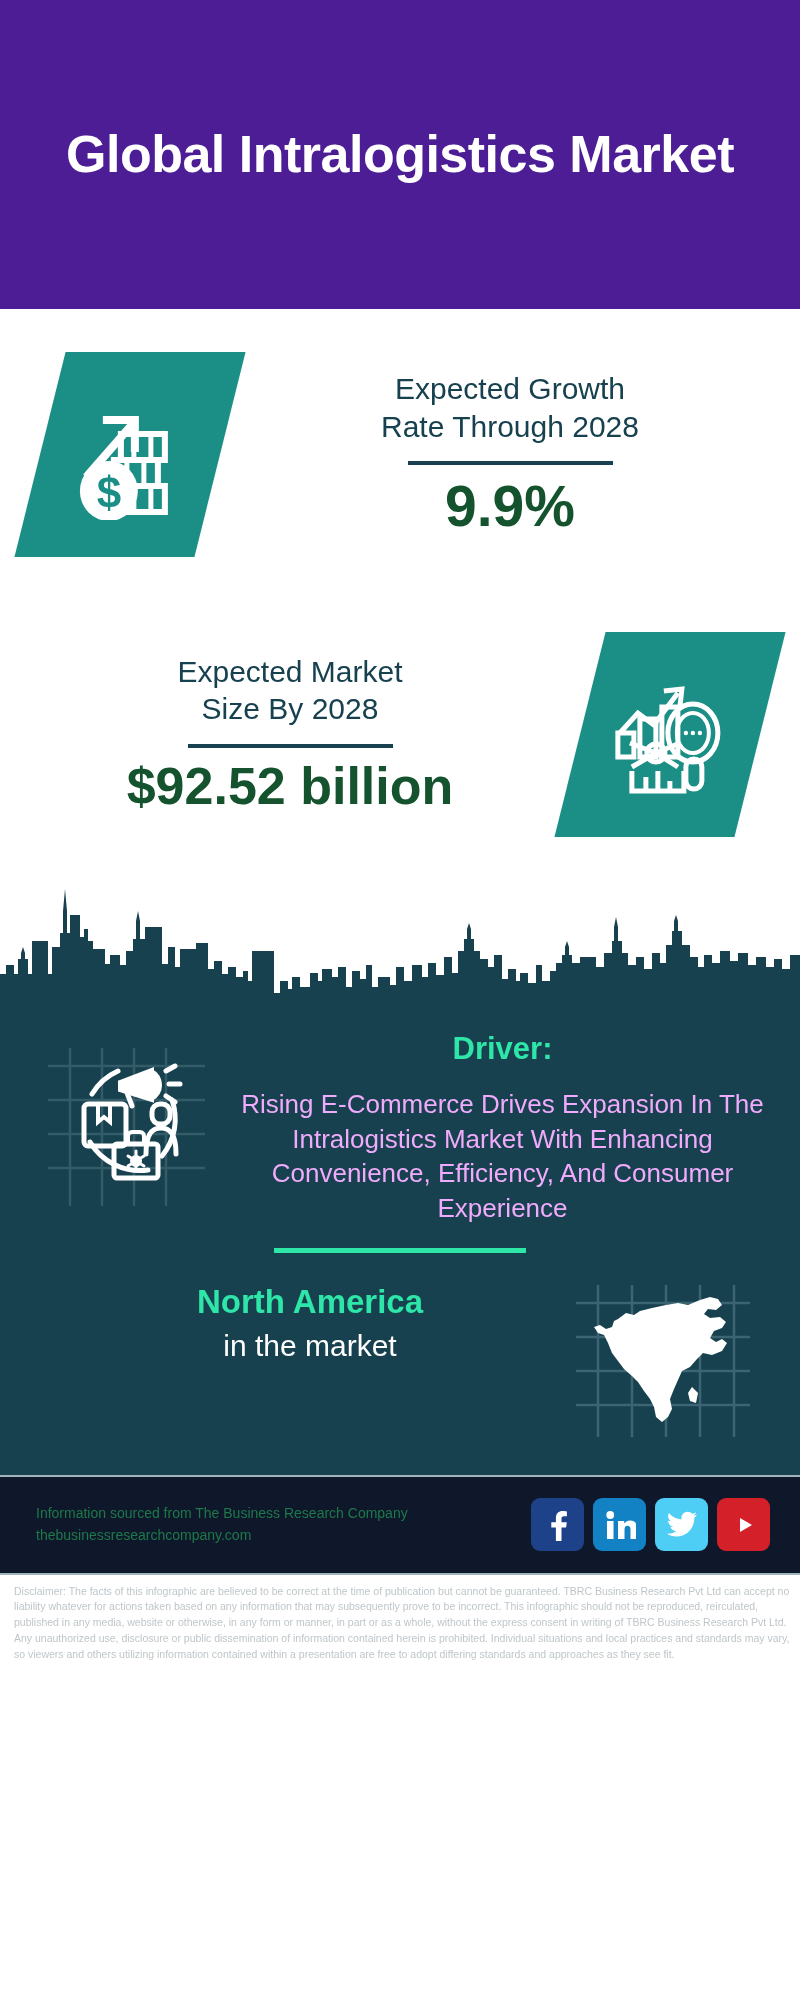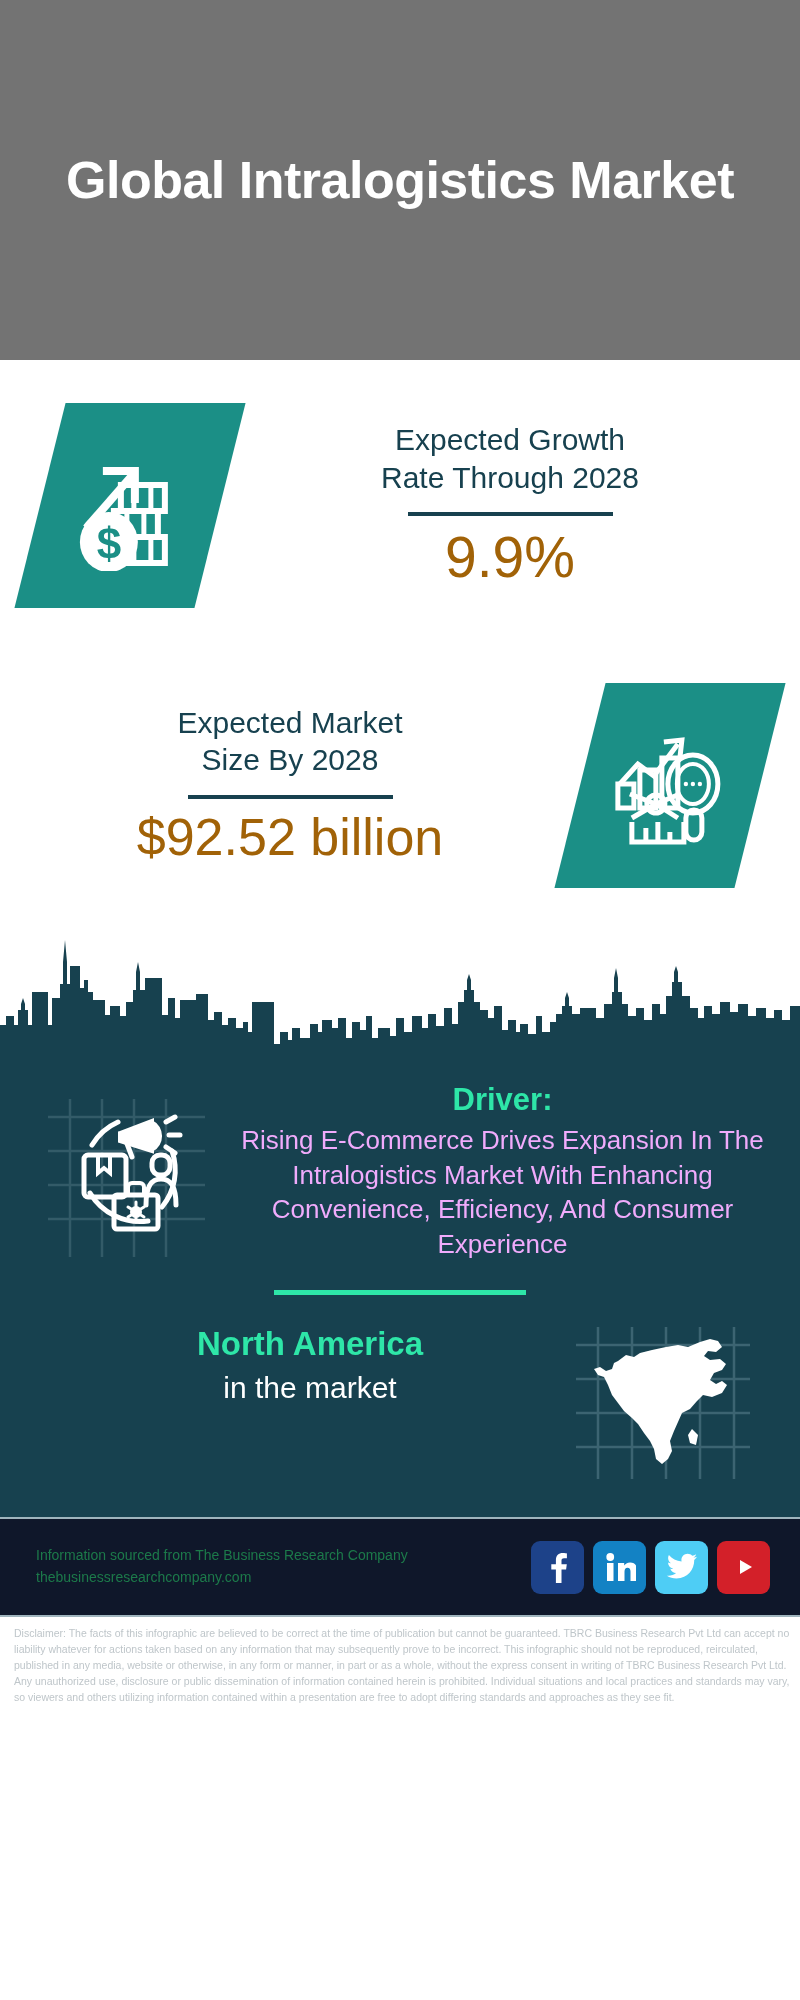--- a/index.html
+++ b/index.html
@@ -7,22 +7,22 @@
   body {
     width:800px; height:2000px;
     background:#ffffff;
     font-family:"Liberation Sans", sans-serif;
     overflow:hidden;
     position:relative;
   }
 
   
   .header {
-    background:#737373;
-    height:360px;
+    background:#4c1d95;
+    height:309px;
     display:flex;
     align-items:center;
     justify-content:center;
     padding:0 60px;
   }
   .header h1 {
     color:#ffffff;
     font-size:52px;
     font-weight:bold;
     line-height:1.12;
@@ -59,23 +59,23 @@
     font-weight:normal;
     line-height:1.25;
   }
   .stat-rule {
     width:205px;
     height:4px;
     background:#17414F;
     margin:16px auto 10px auto;
   }
   .stat-value {
-    color:#a16207;
+    color:#14532d;
     font-size:57px;
-    font-weight:normal;
+    font-weight:bold;
     line-height:1.1;
     white-space:nowrap;
   }
   .stat-row.second .stat-value { font-size:52px; }
 
   
   .skyline-wrap {
     width:800px;
     height:145px;
     position:relative;
@@ -97,21 +97,21 @@
     padding:10px 30px 0 40px;
     gap:10px;
   }
   .driver-icon { flex:none; width:185px; padding-top:14px; }
   .driver-text { flex:1; text-align:center; padding-top:6px; }
   .driver-label {
     color:#2EE6A8;
     font-size:31px;
     font-weight:bold;
     line-height:1.2;
-    margin-bottom:5px;
+    margin-bottom:20px;
   }
   .driver-body {
     color:#f0abfc;
     font-size:26px;
     font-weight:normal;
     line-height:1.33;
   }
   .mint-rule {
     width:252px;
     height:5px;

